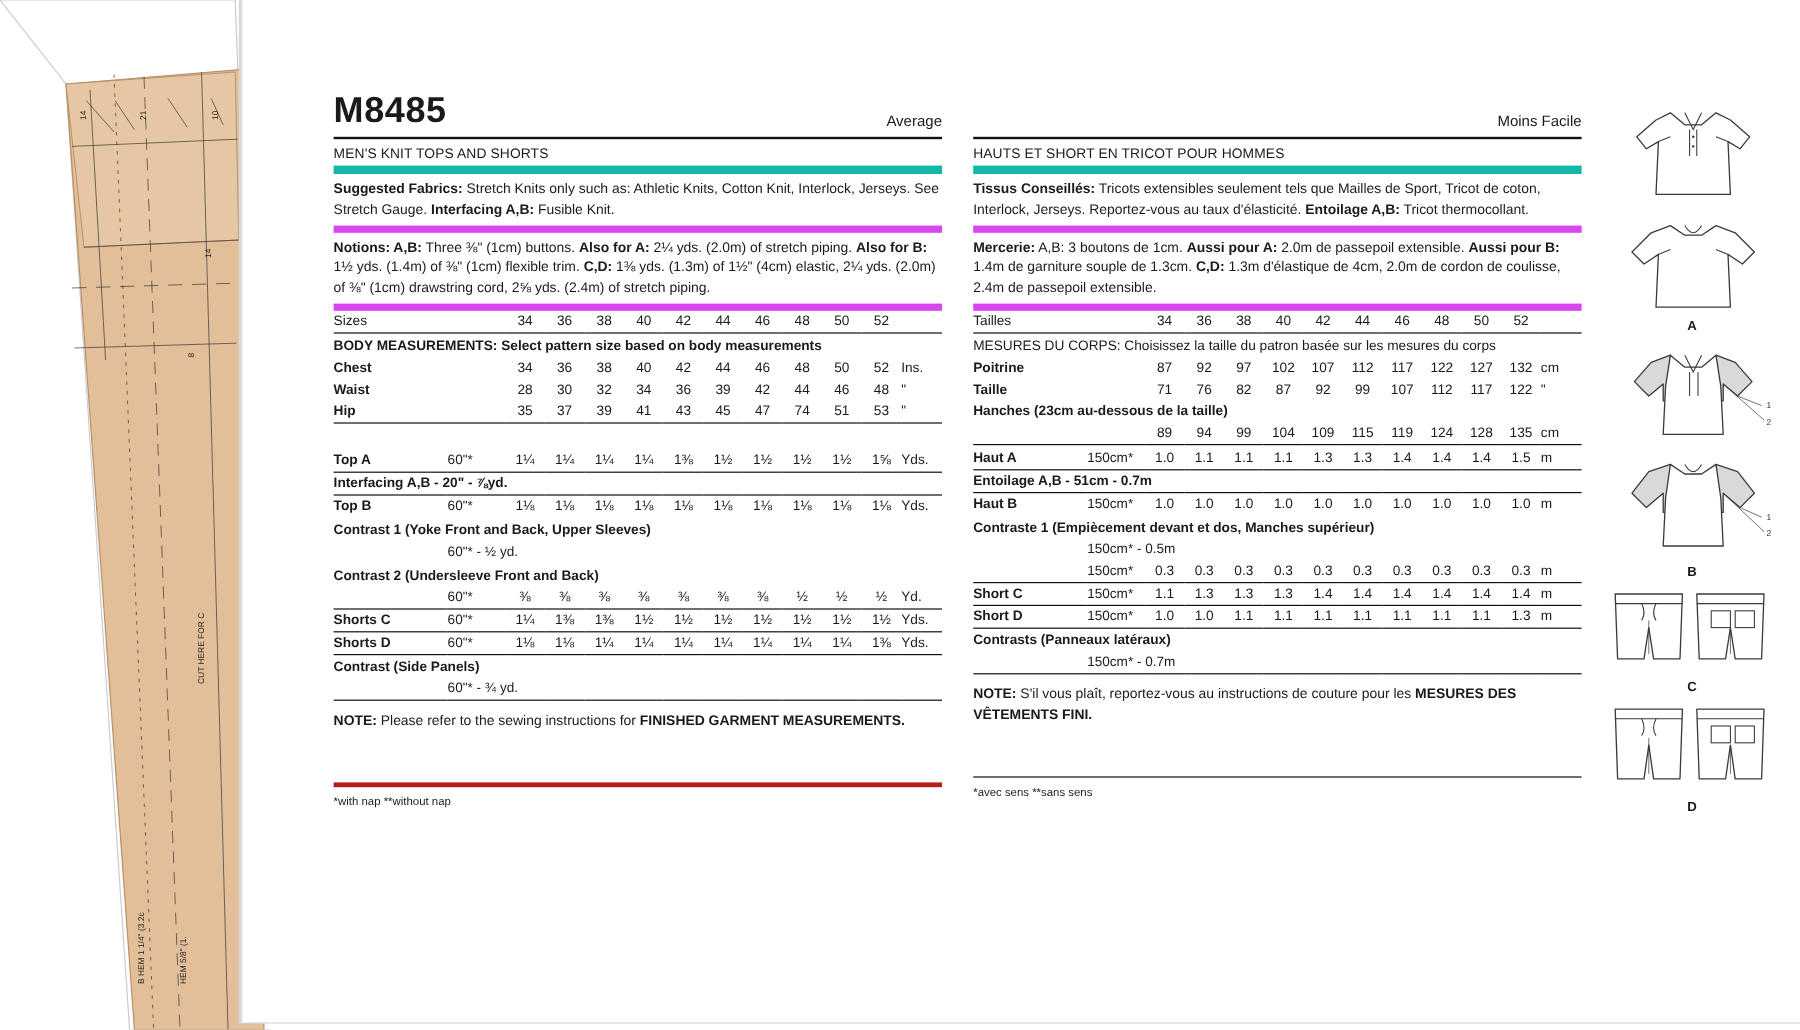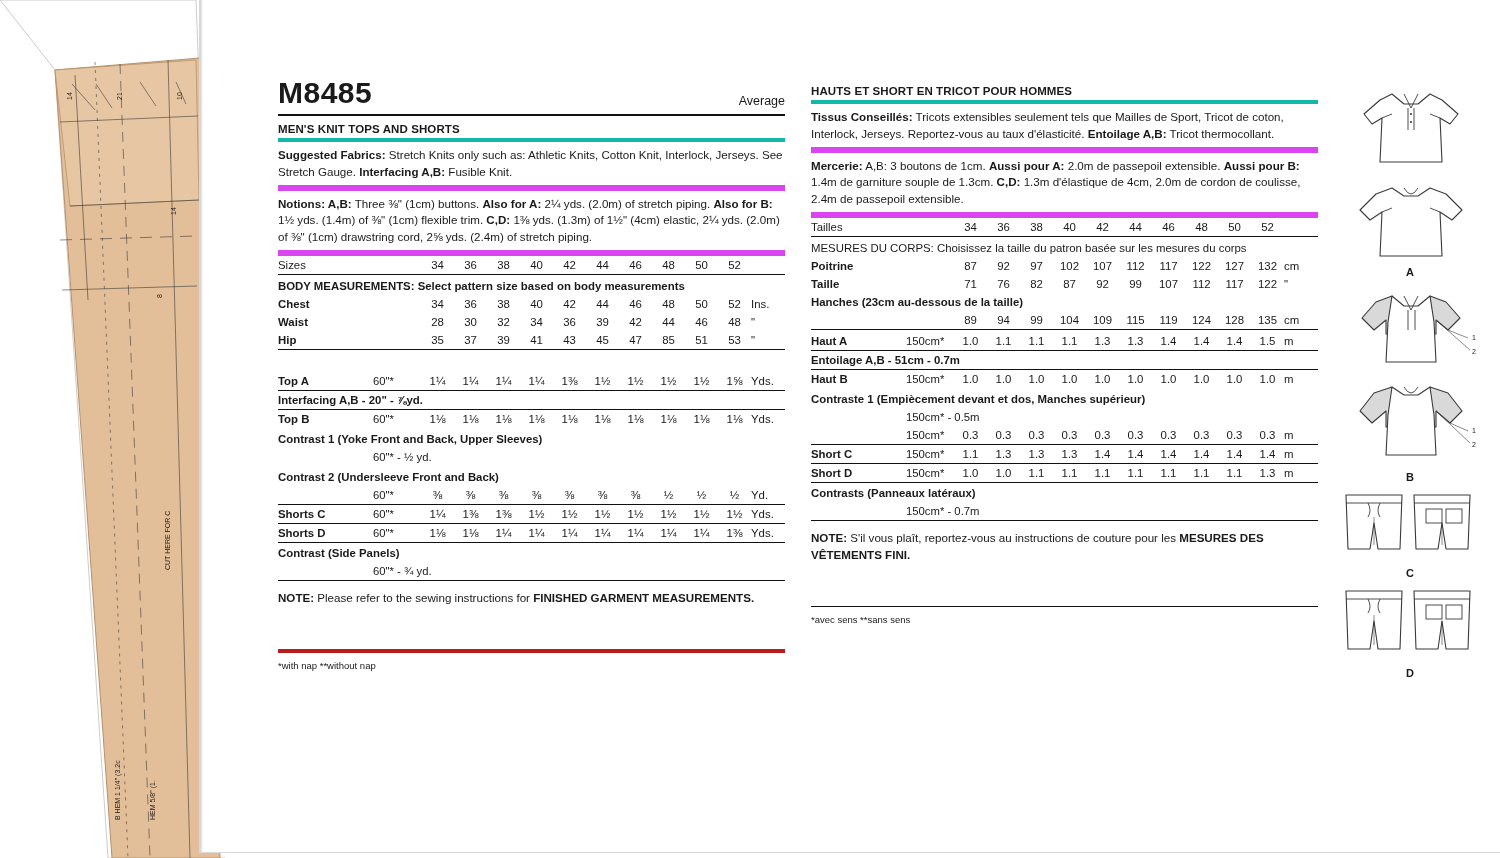--- a/index.html
+++ b/index.html
@@ -15,21 +15,21 @@
   
   .content{position:absolute;left:278px;top:78px;width:1040px;}
   .cols{display:flex;gap:26px;justify-content:space-between;}
   .col{width:507px;}
 
   .titleRow{display:flex;align-items:flex-end;justify-content:space-between;border-bottom:2px solid #111;padding-bottom:6px;}
   .patnum{font-size:30px;font-weight:bold;letter-spacing:.5px;line-height:1;}
   .diff{font-size:12.5px;}
   .rtitle{font-size:30px;font-weight:bold;visibility:hidden;line-height:1;}
 
-  .garment{font-size:11.5px;font-weight:bold;padding-top:7px;padding-bottom:3px;border-bottom:4px solid #14b8a6;letter-spacing:.1px;}
+  .garment{font-size:11.5px;font-weight:normal;padding-top:7px;padding-bottom:3px;border-bottom:7px solid #14b8a6;letter-spacing:.1px;}
   .para{font-size:11.6px;line-height:1.45;padding:5px 0 4px;border-bottom:6px solid #d946ef;}
   b{font-weight:bold;}
 
   table.sz{width:100%;border-collapse:collapse;font-size:11.4px;}
   table.sz td{padding:3px 0;}
   table.sz tr.line td{border-bottom:1px solid #111;}
   .lblcell{font-weight:bold;white-space:nowrap;}
   .num{text-align:center;width:33px;}
   .unit{text-align:left;width:34px;padding-left:6px;}
   .hdr td{font-weight:normal;}
@@ -154,21 +154,21 @@
           </tr>
           <tr class="line">
             <td class="lblcell">Hip</td>
             <td class="num">35</td>
             <td class="num">37</td>
             <td class="num">39</td>
             <td class="num">41</td>
             <td class="num">43</td>
             <td class="num">45</td>
             <td class="num">47</td>
-            <td class="num">85</td>
+            <td class="num">74</td>
             <td class="num">51</td>
             <td class="num">53</td>
             <td class="unit">"</td>
           </tr>
         </tbody>
           </table>
 
         <div style="height:22px"></div>
 
         <table class="sz">
@@ -275,20 +275,24 @@
           </table>
 
         <div class="note">
           <b>NOTE:</b><span> Please refer to the sewing instructions for </span><b>FINISHED GARMENT MEASUREMENTS.</b>
         </div>
 
         <div class="fine">*with nap   **without nap</div>
       </div>
 
       <div class="col">
+        <div class="titleRow">
+          <div class="rtitle">M</div>
+          <div class="diff">Moins Facile</div>
+        </div>
         <div class="garment">HAUTS ET SHORT EN TRICOT POUR HOMMES</div>
 
         <div class="para">
           <b>Tissus Conseillés:</b><span> Tricots extensibles seulement tels que Mailles de Sport, Tricot de coton, Interlock, Jerseys. Reportez-vous au taux d'élasticité. </span><b>Entoilage A,B:</b><span> Tricot thermocollant.</span>
         </div>
 
         <div class="para">
           <b>Mercerie:</b><span>  A,B: 3 boutons de 1cm. </span><b>Aussi pour A:</b><span> 2.0m de passepoil extensible. </span><b>Aussi pour B:</b><span> 1.4m de garniture souple de 1.3cm. </span><b>C,D:</b><span> 1.3m d'élastique de 4cm, 2.0m de cordon de coulisse, 2.4m de passepoil extensible.</span>
         </div>
 

